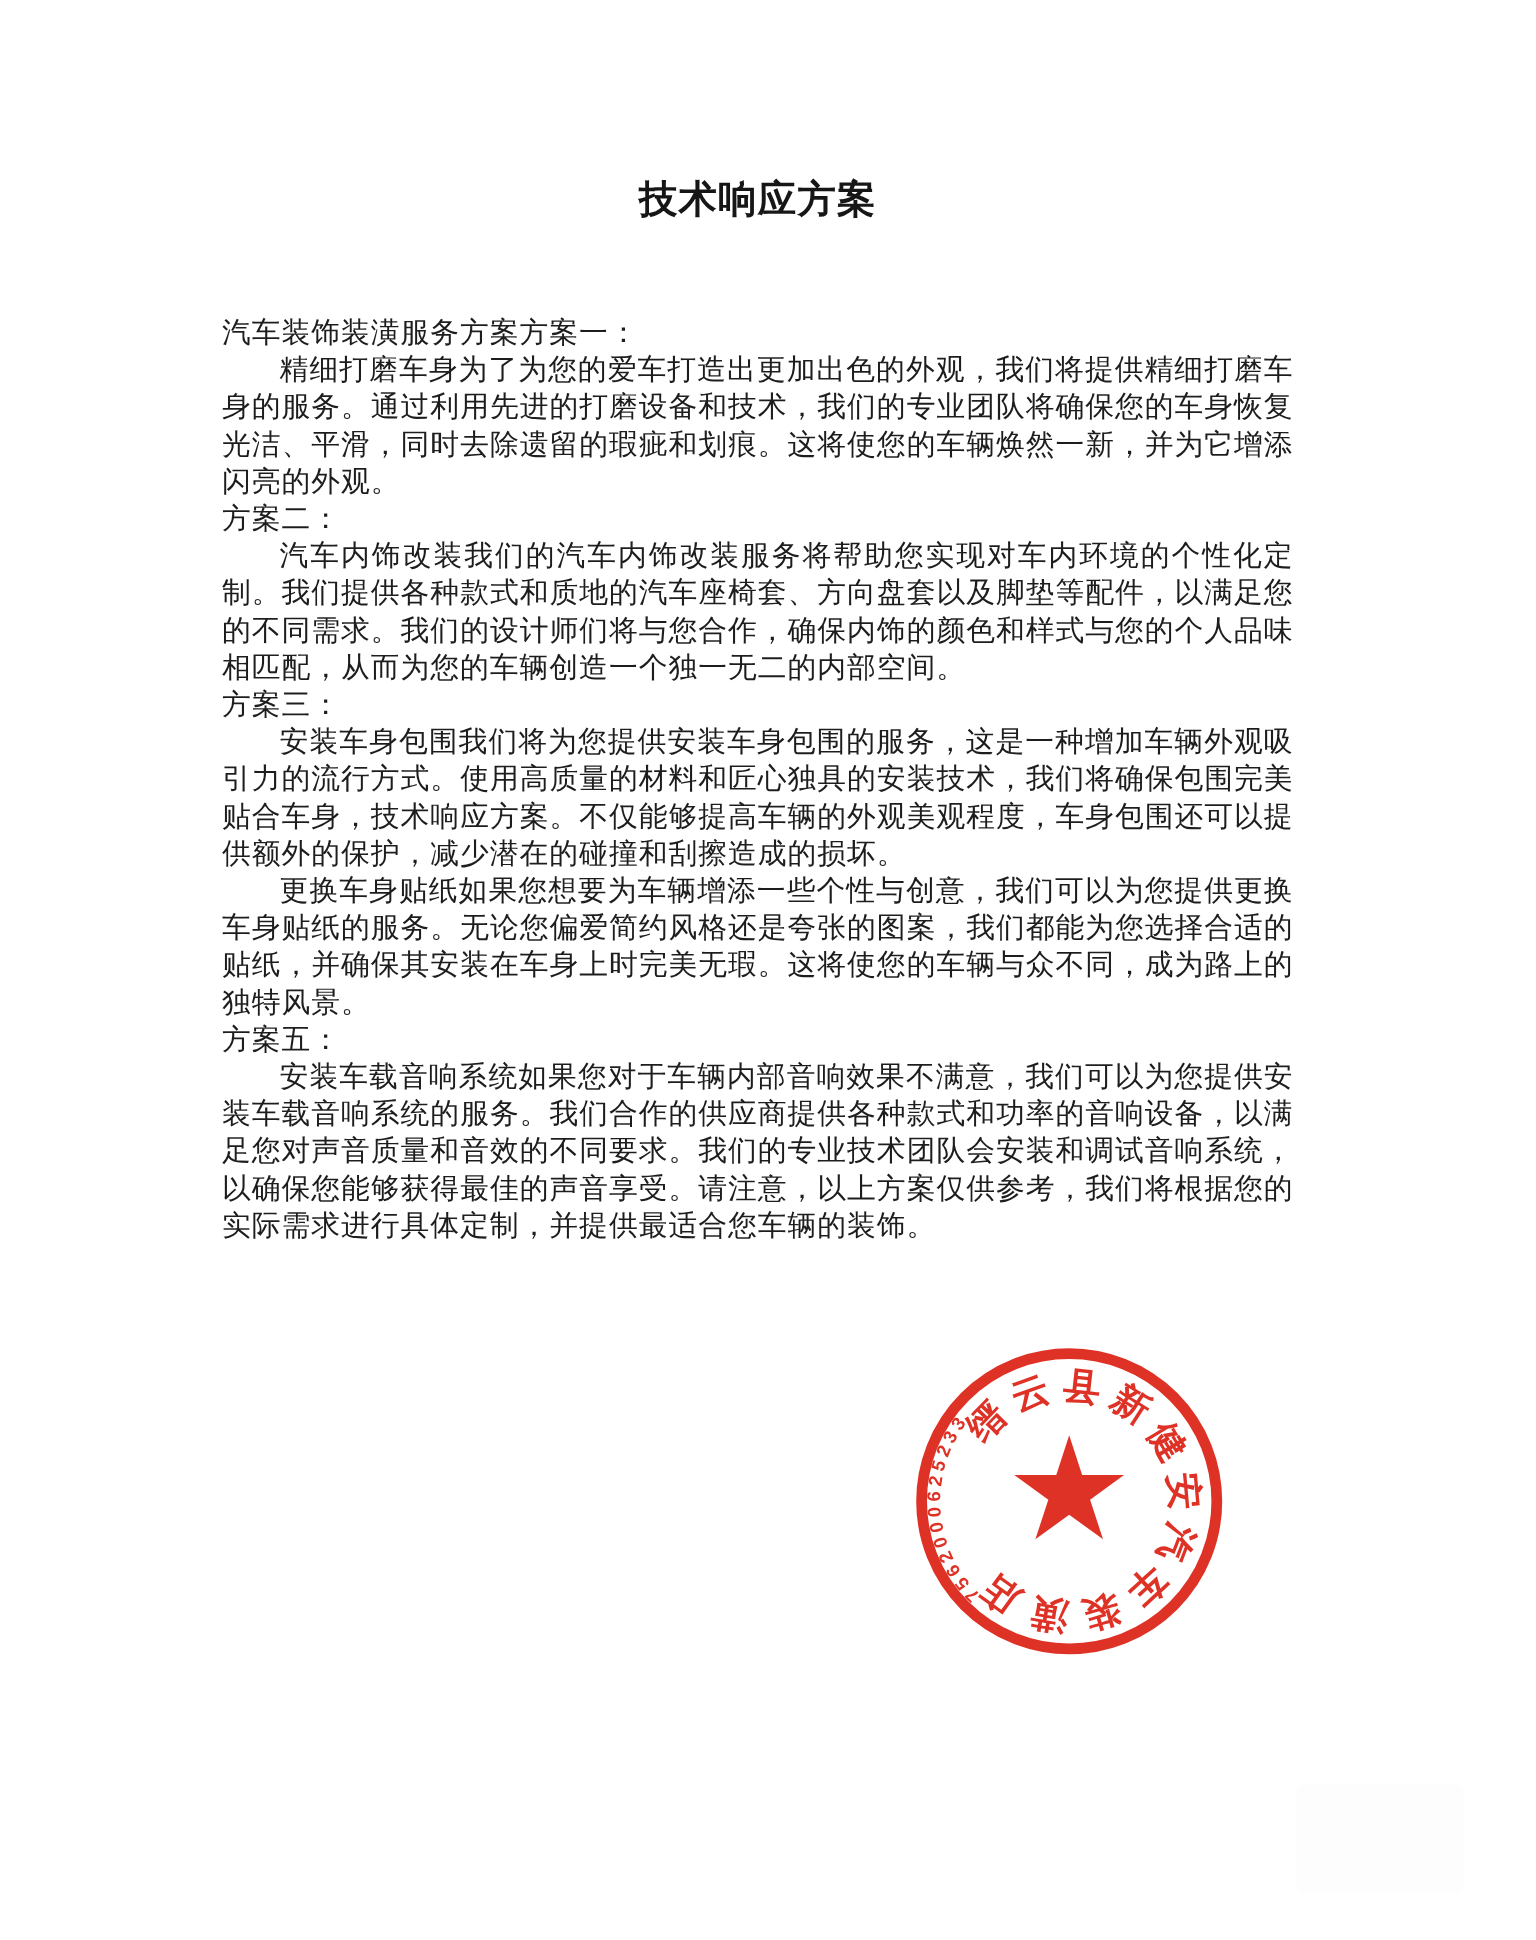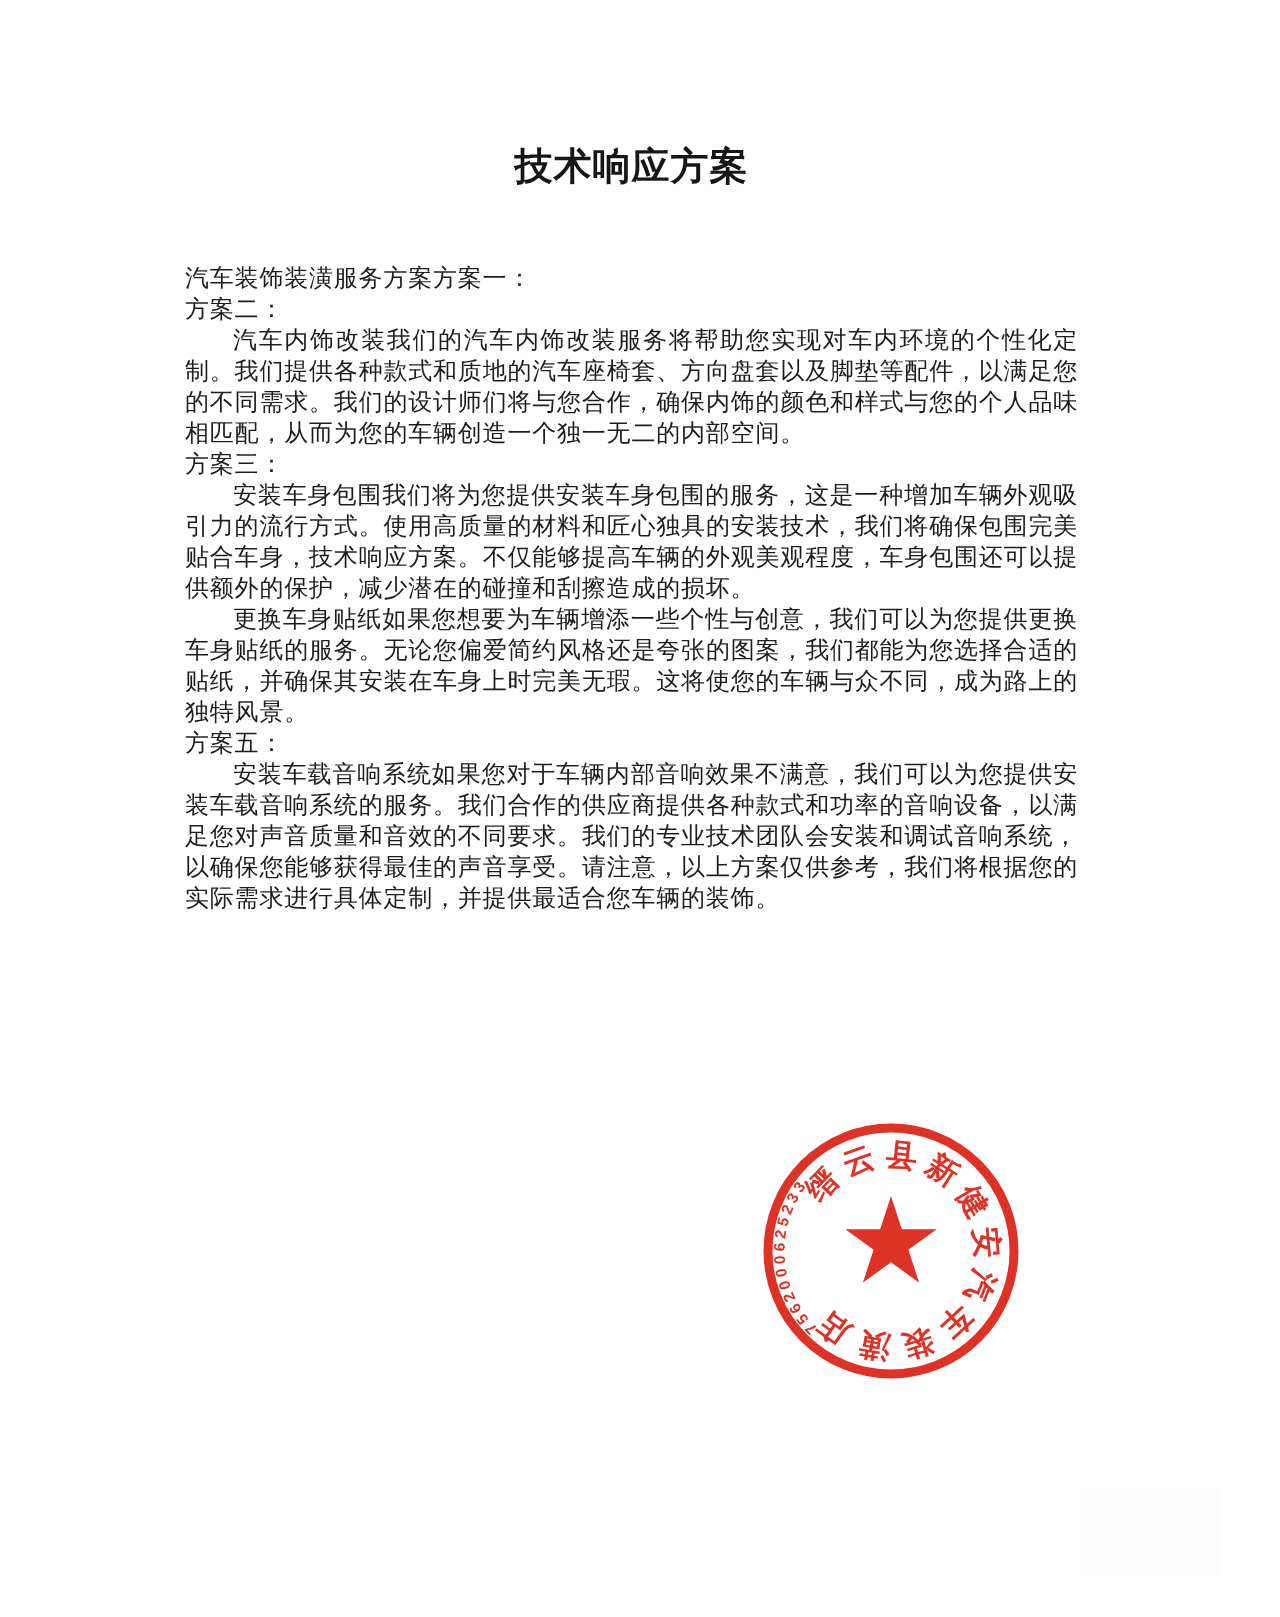--- a/index.html
+++ b/index.html
@@ -10,21 +10,21 @@
     background: #ffffff;
     font-family: "Liberation Serif", "DejaVu Serif", serif;
     color: #1d1d1d;
     overflow: hidden;
   }
   .content {
     padding: 141px 202px 0 185px;
   }
   .doc-title {
     margin: 0;
-    font-size: 38px;
+    font-size: 32px;
     font-weight: 600;
     line-height: 50px;
     text-align: center;
     letter-spacing: 1px;
     color: #161616;
   }
   .body-text {
     margin-top: 72px;
     font-size: 24px;
     line-height: 31px;
@@ -67,20 +67,21 @@
   }
 </style>
 </head>
 <body>
 
 <div class="page">
   <div class="content">
     <h1 class="doc-title">技术响应方案</h1>
     <div class="body-text">
       <div class="sec-heading">汽车装饰装潢服务方案方案一：</div>
+      <p class="sec-body">精细打磨车身为了为您的爱车打造出更加出色的外观，我们将提供精细打磨车身的服务。通过利用先进的打磨设备和技术，我们的专业团队将确保您的车身恢复光洁、平滑，同时去除遗留的瑕疵和划痕。这将使您的车辆焕然一新，并为它增添闪亮的外观。</p>
       <div class="sec-heading">方案二：</div>
       <p class="sec-body">汽车内饰改装我们的汽车内饰改装服务将帮助您实现对车内环境的个性化定制。我们提供各种款式和质地的汽车座椅套、方向盘套以及脚垫等配件，以满足您的不同需求。我们的设计师们将与您合作，确保内饰的颜色和样式与您的个人品味相匹配，从而为您的车辆创造一个独一无二的内部空间。</p>
       <div class="sec-heading">方案三：</div>
       <p class="sec-body">安装车身包围我们将为您提供安装车身包围的服务，这是一种增加车辆外观吸引力的流行方式。使用高质量的材料和匠心独具的安装技术，我们将确保包围完美贴合车身，技术响应方案。不仅能够提高车辆的外观美观程度，车身包围还可以提供额外的保护，减少潜在的碰撞和刮擦造成的损坏。</p>
       <p class="sec-body">更换车身贴纸如果您想要为车辆增添一些个性与创意，我们可以为您提供更换车身贴纸的服务。无论您偏爱简约风格还是夸张的图案，我们都能为您选择合适的贴纸，并确保其安装在车身上时完美无瑕。这将使您的车辆与众不同，成为路上的独特风景。</p>
       <div class="sec-heading">方案五：</div>
       <p class="sec-body">安装车载音响系统如果您对于车辆内部音响效果不满意，我们可以为您提供安装车载音响系统的服务。我们合作的供应商提供各种款式和功率的音响设备，以满足您对声音质量和音效的不同要求。我们的专业技术团队会安装和调试音响系统，以确保您能够获得最佳的声音享受。请注意，以上方案仅供参考，我们将根据您的实际需求进行具体定制，并提供最适合您车辆的装饰。</p>
     </div>
   </div>
 

